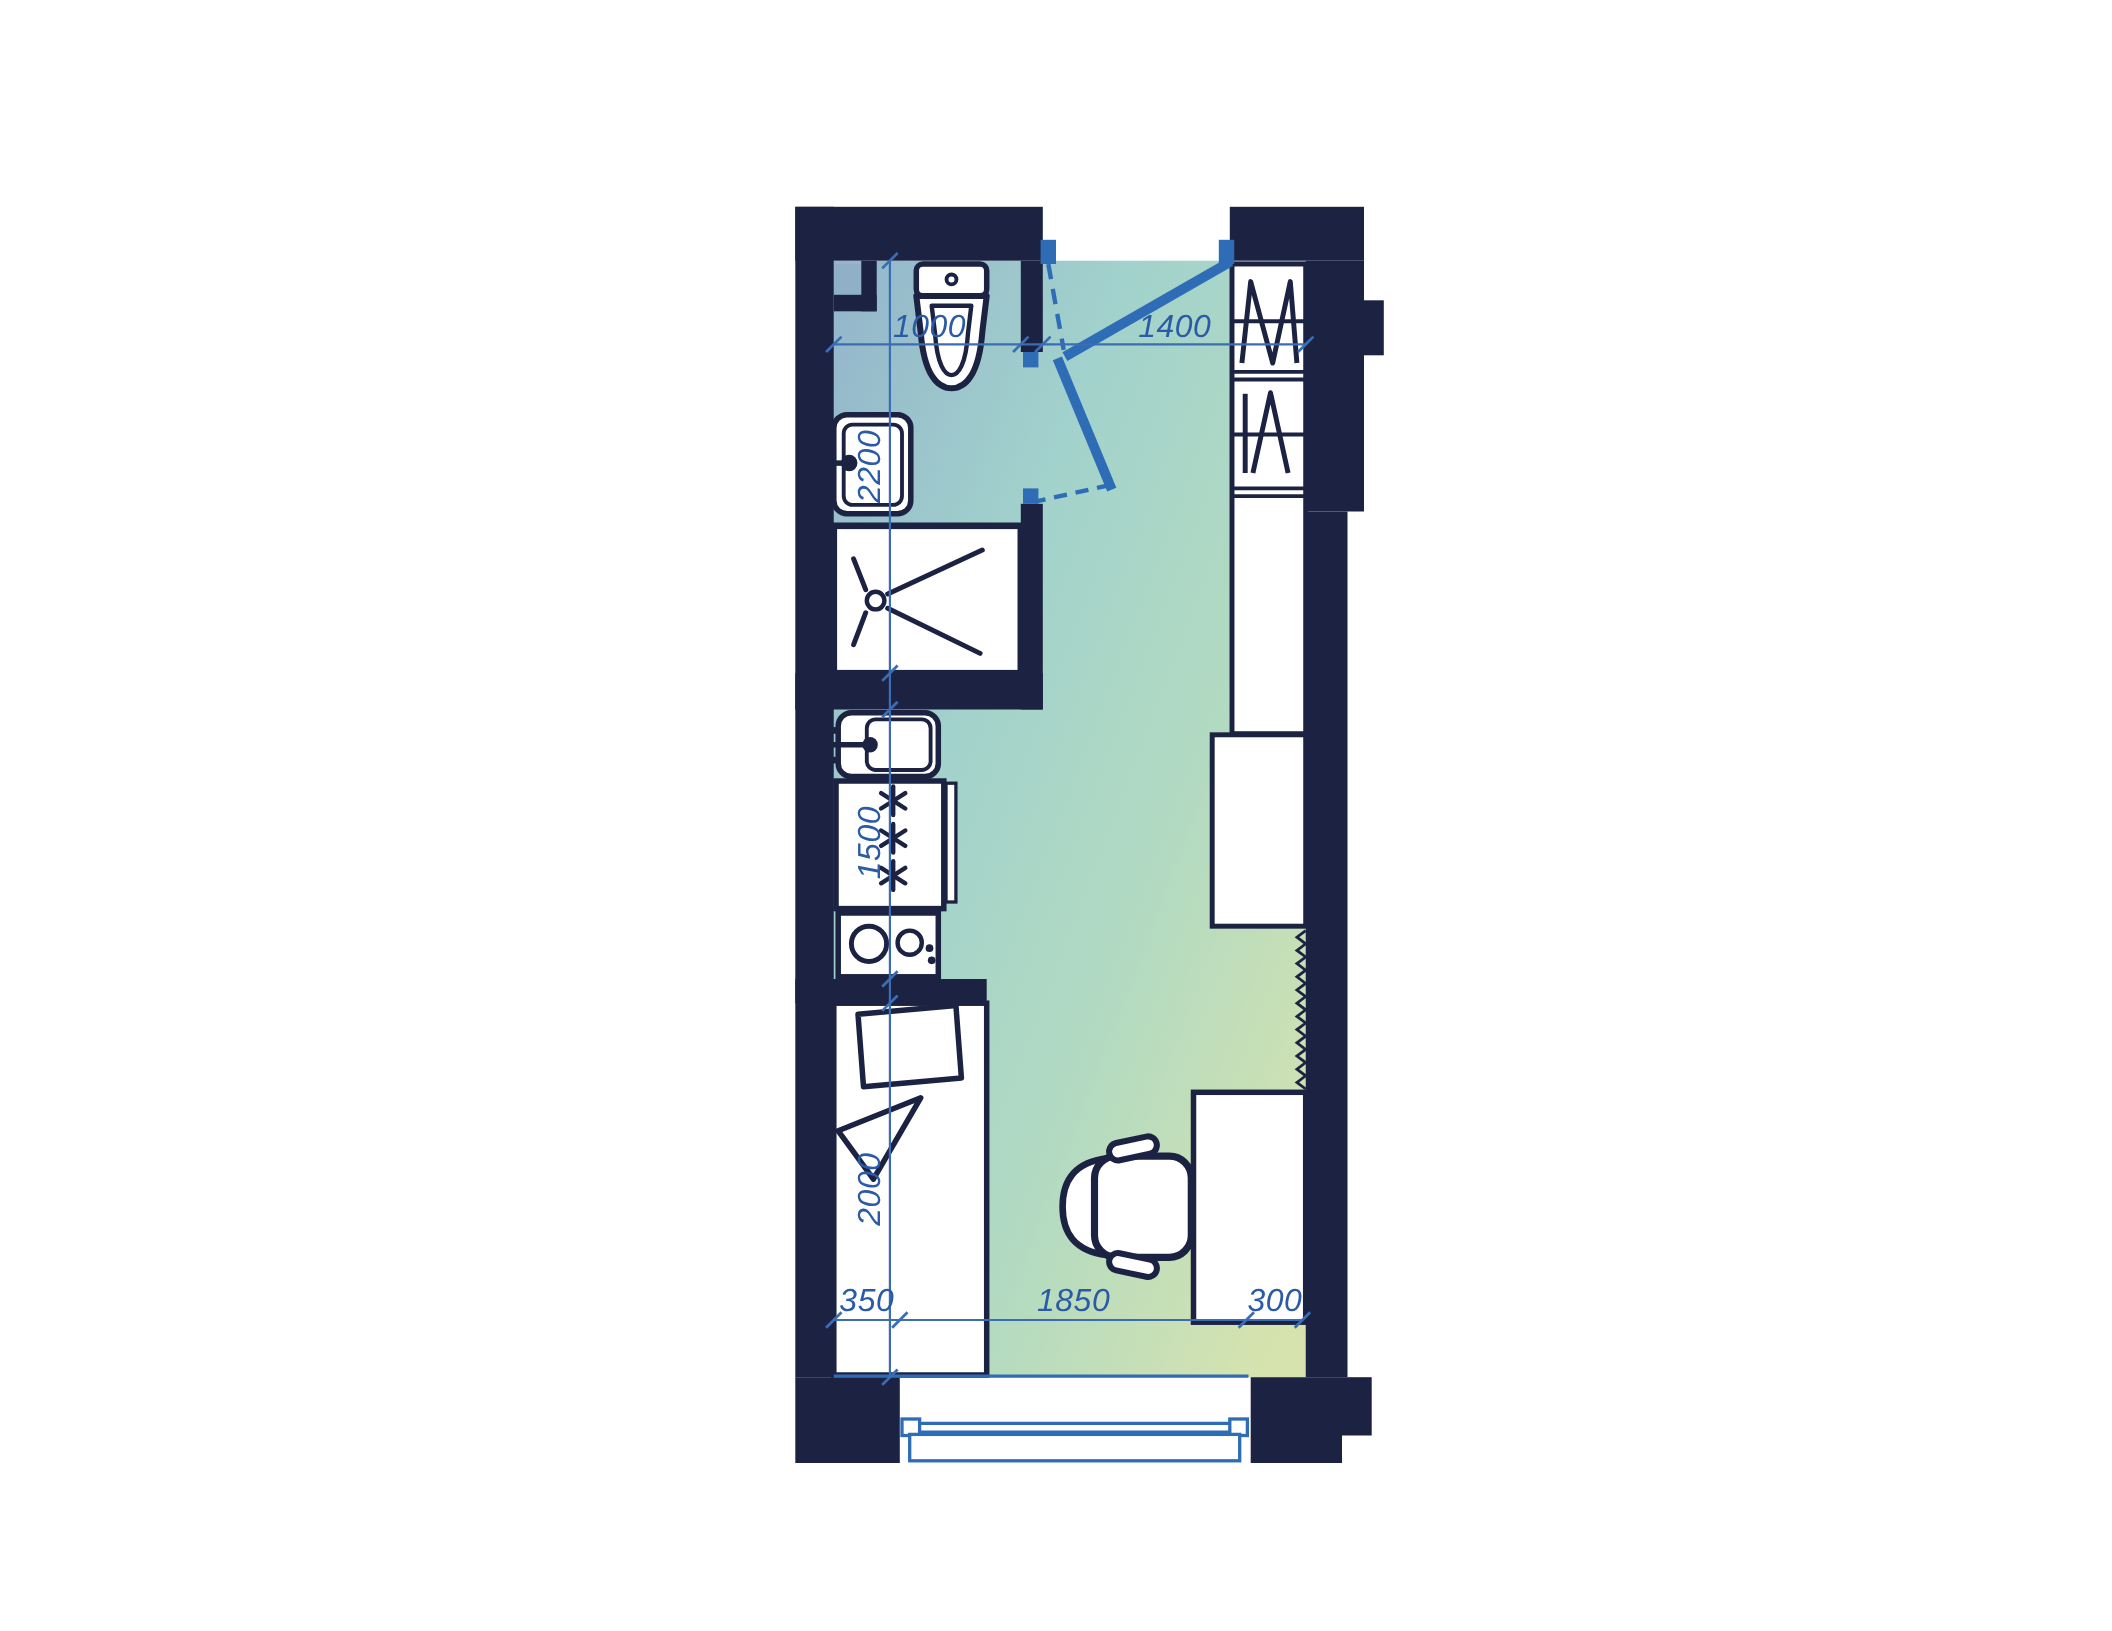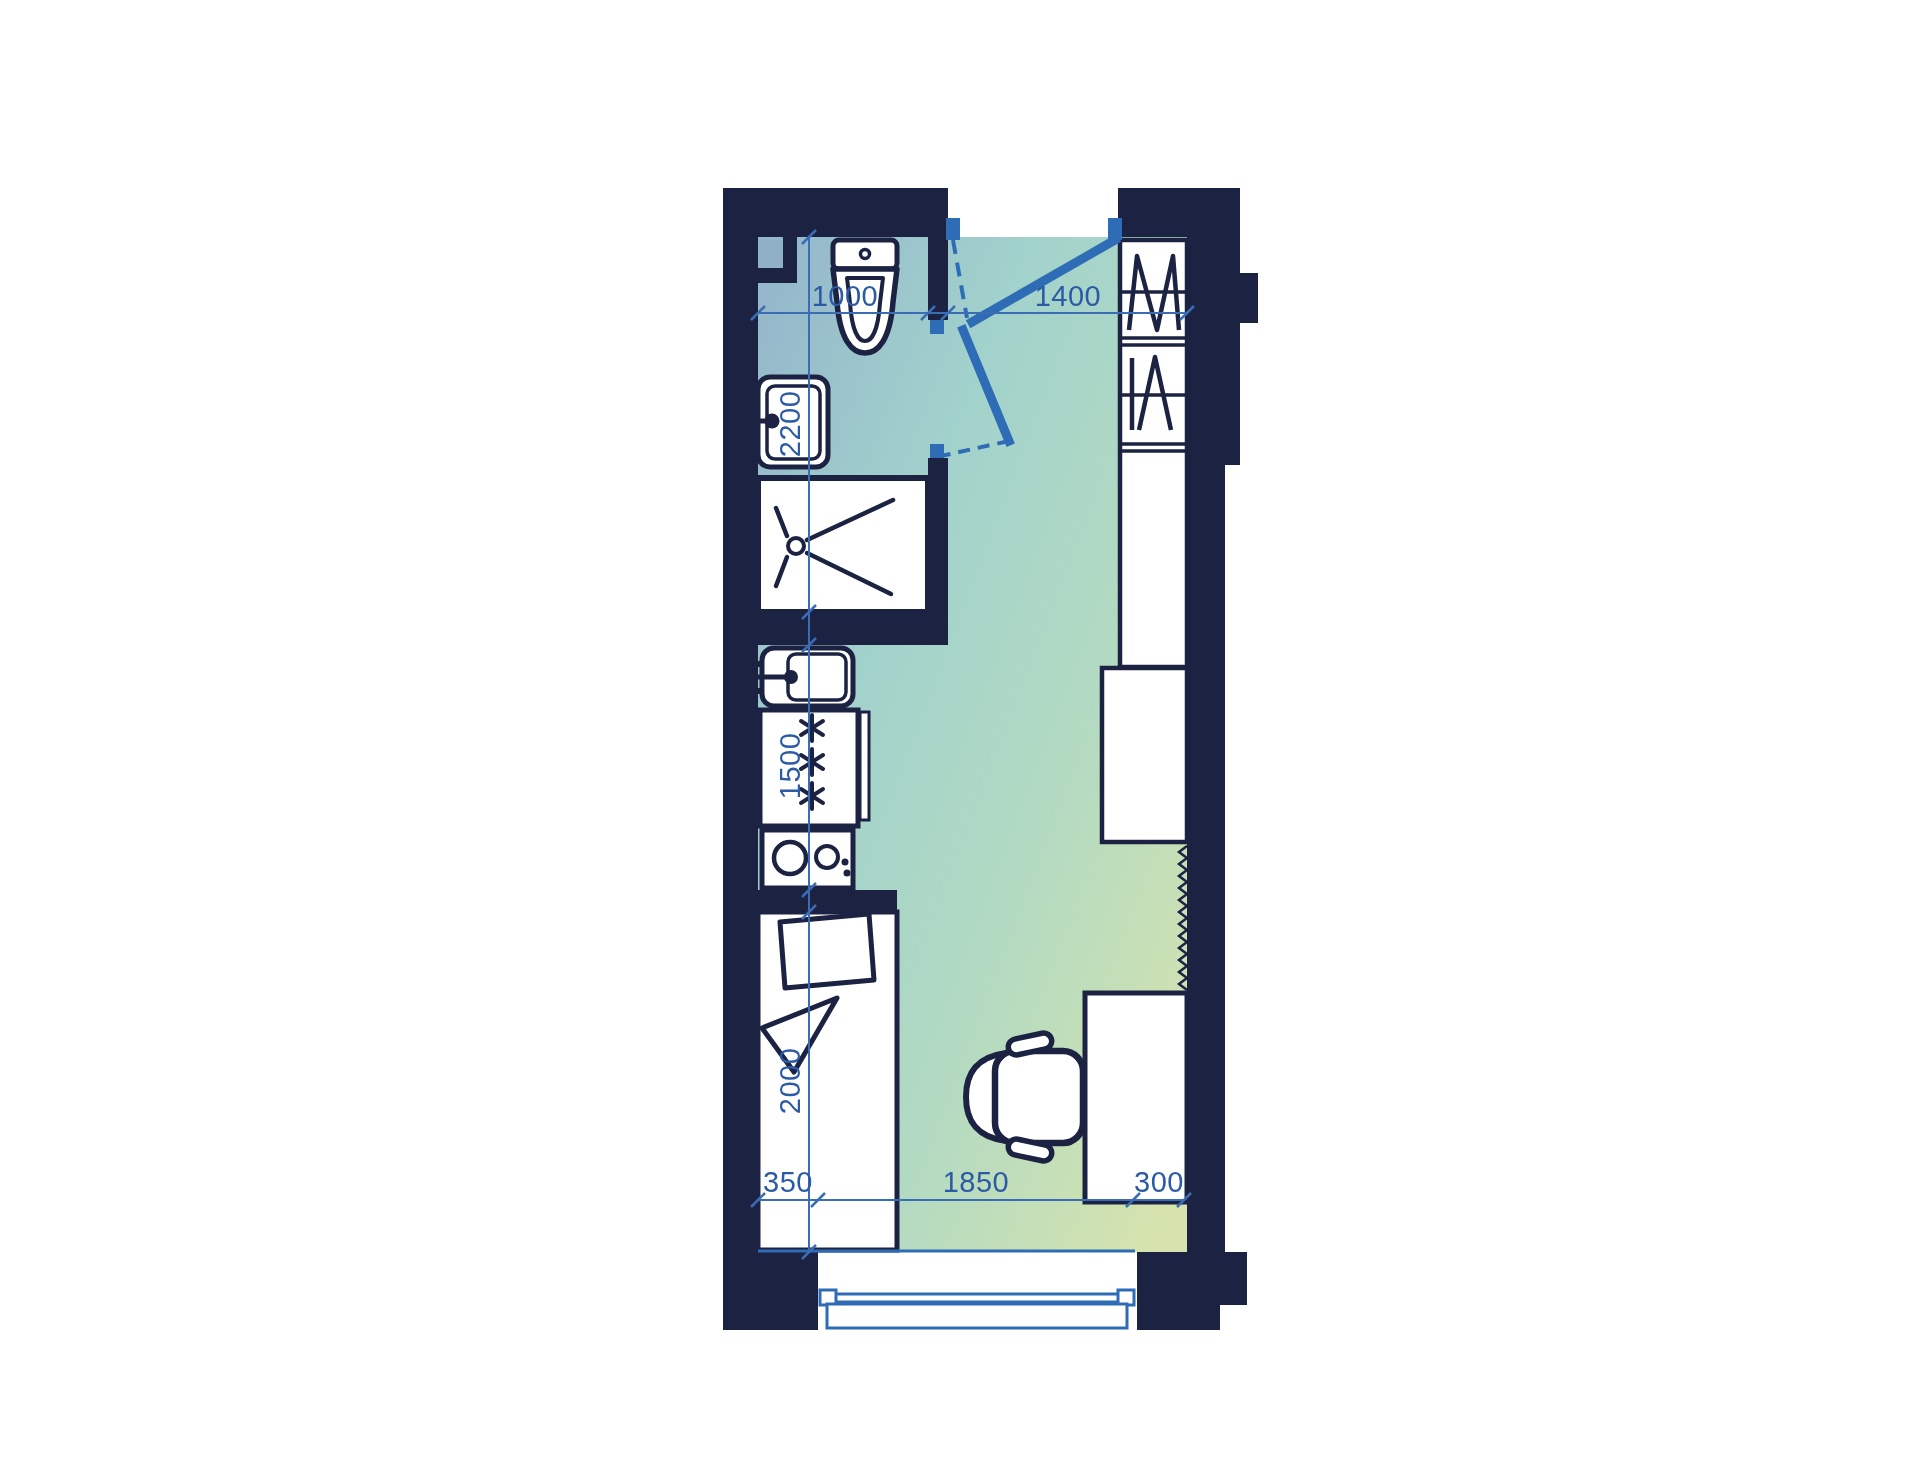--- a/index.html
+++ b/index.html
@@ -1,21 +1,21 @@
 <!DOCTYPE html>
 <html style="--wall: #1c2342; --accent: #2e6db6; --dim-line: #3a6db4; --dim-text: #2b5ba6; --shaft: #8fb0c7; --fixture: #ffffff; --bg: #ffffff; --floor-start: #93b5cb; --floor-mid1: #a2d2cc; --floor-mid2: #b2dac2; --floor-end: #d6e3ae;"><head>
 <meta charset="utf-8">
 <style>
   :root{
     --wall:#1c2342; --accent:#2e6db6; --dim-line:#3a6db4; --dim-text:#2b5ba6;
     --shaft:#8fb0c7; --bg:#ffffff; --fixture:#ffffff;
   }
   html,body{margin:0;padding:0;background:var(--bg);}
   .stage{width:1773px;height:1483px;position:relative;background:var(--bg);
-         font-family:"Liberation Sans", sans-serif;}
+         font-family:"Liberation Sans", sans-serif;font-style:italic;}
   svg{display:block;}
   .wall{fill:var(--wall);stroke:none;}
   .fix{fill:var(--fixture);stroke:var(--wall);}
   .ln{stroke:var(--wall);fill:none;}
   .dot{fill:var(--wall);stroke:none;}
   .acc-fill{fill:var(--accent);stroke:none;}
   .acc{stroke:var(--accent);fill:none;}
   .acc-fix{fill:#ffffff;stroke:var(--accent);}
   .dim{stroke:var(--dim-line);fill:none;}
   .dim-text{fill:var(--dim-text);font-size:29px;letter-spacing:0.5px;}

